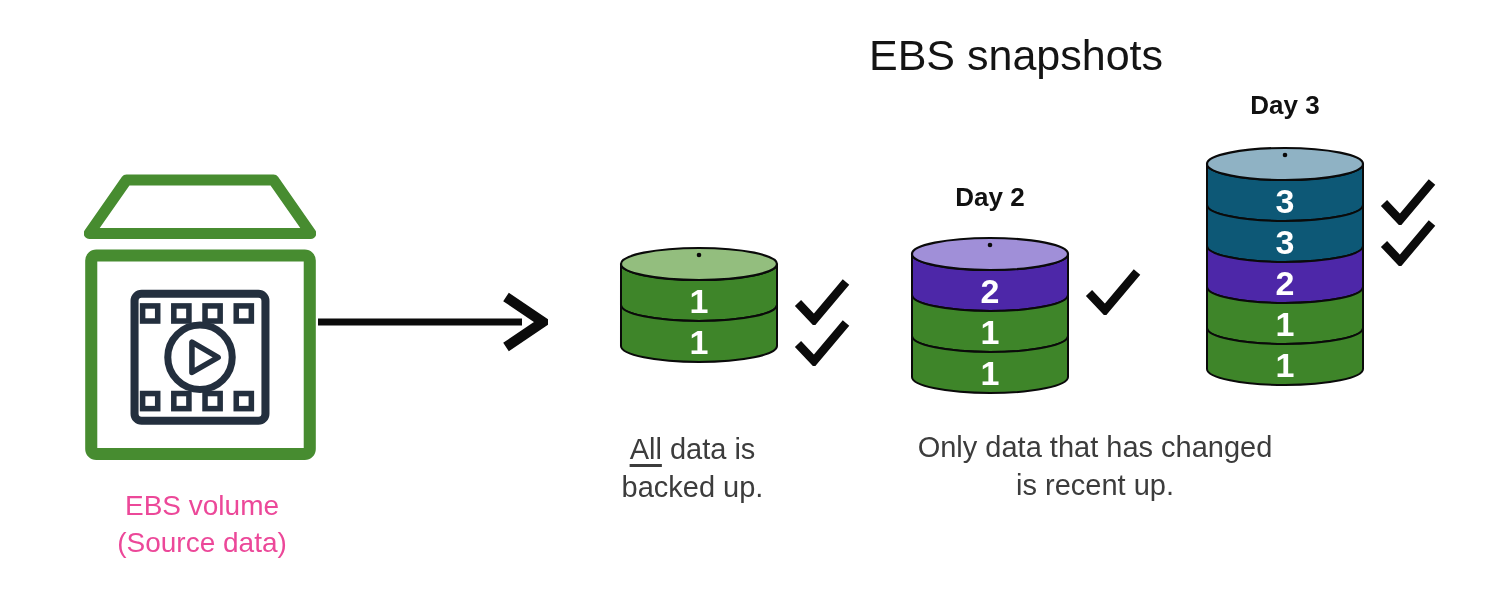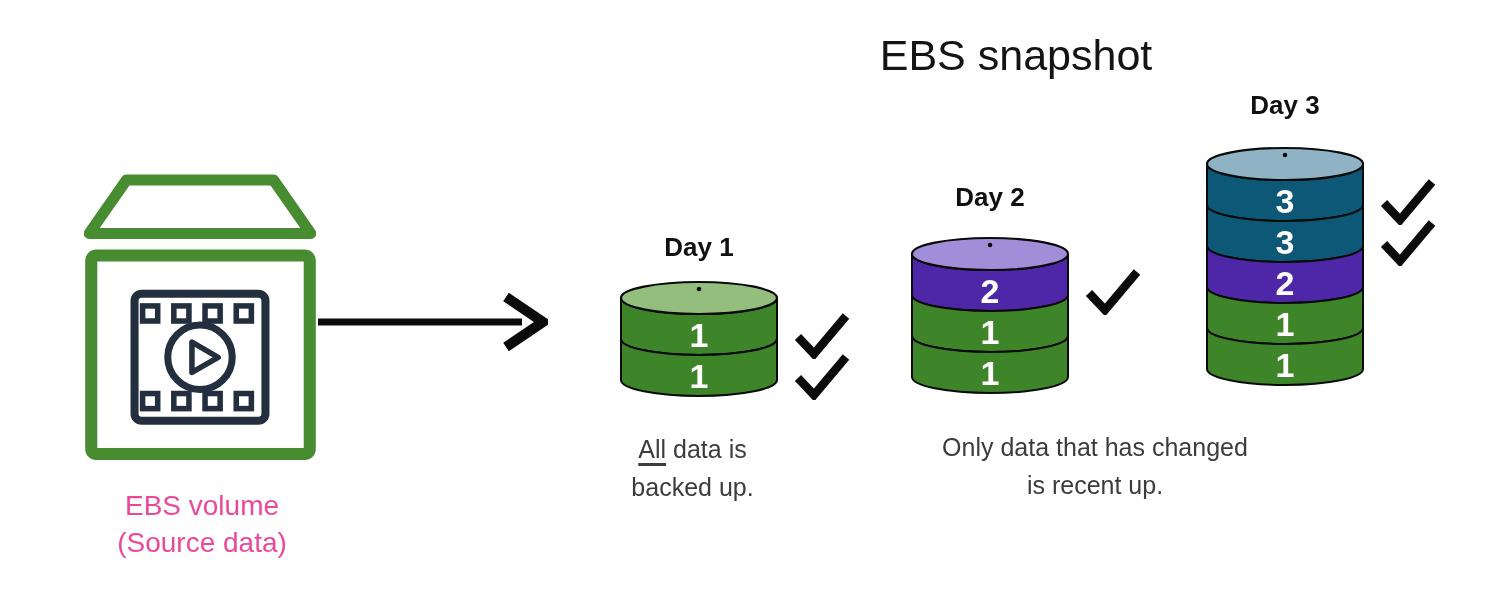--- a/index.html
+++ b/index.html
@@ -25,21 +25,21 @@
     text-align:center;font-size:26px;font-weight:700;color:#111111;line-height:34px;
   }
   .cyl-wrap{position:relative;margin-top:16px;}
   .stack-2 .cyl-wrap{margin-top:22px;}
   .stack-3 .cyl-wrap{margin-top:24px;}
   .cyl-wrap svg text{
     font-family:"Liberation Sans",sans-serif;font-weight:700;font-size:34px;fill:#ffffff;
   }
   .check{position:absolute;}
   .caption{
-    position:absolute;color:#3c3c3c;font-size:25px;line-height:38px;text-align:center;
+    position:absolute;color:#3c3c3c;font-size:29px;line-height:38px;text-align:center;
   }
   .caption-1{left:580px;top:430px;width:225px;}
   .caption-2{left:875px;top:428px;width:440px;}
   .u{
     text-decoration:underline;
     text-underline-offset:5px;
     text-decoration-thickness:2.5px;
   }
 </style>
 </head>
@@ -66,24 +66,23 @@
   <div class="volume-label">
     <div>EBS volume</div>
     <div>(Source data)</div>
   </div>
 
   <svg class="arrow-svg" width="232" height="68" viewBox="0 0 232 68">
     <line x1="2" y1="34" x2="206" y2="34" stroke-width="7" stroke="#0B0B0B"></line>
     <path d="M190 9 L227 34 L190 59" fill="none" stroke-width="10" stroke-linejoin="miter" stroke-linecap="butt" stroke="#0B0B0B"></path>
   </svg>
 
-  <div class="title">EBS snapshot</div>
+  <div class="title">EBS snapshots</div>
 
   <div class="stack stack-1">
-    <div class="day-label">Day 1</div>
     <div class="cyl-wrap"><svg width="160" height="118" viewBox="0 0 160 118">
           <path d="M 2 18 A 78 16 0 0 0 158 18 L 158 59 A 78 16 0 0 1 2 59 Z" fill="#3E8529" stroke="#0A0A0A" stroke-width="2"></path>
           <path d="M 2 59 A 78 16 0 0 0 158 59 L 158 100 A 78 16 0 0 1 2 100 Z" fill="#3E8529" stroke="#0A0A0A" stroke-width="2"></path>
           <ellipse cx="80" cy="18" rx="78" ry="16" fill="#93BE7E" stroke="#0A0A0A" stroke-width="2.2"></ellipse>
           <circle cx="80" cy="9" r="2.3" fill="#0A0A0A"></circle>
           <text x="80" y="66.5" text-anchor="middle">1</text>
           <text x="80" y="107.5" text-anchor="middle">1</text>
         </svg><svg class="check" style="left:174px;top:30.5px" width="58" height="48" viewBox="0 0 58 48">
           <path d="M5 26 L21 43 L53 5" fill="none" stroke="#0B0B0B" stroke-width="8.5" stroke-linecap="butt" stroke-linejoin="miter"></path>
         </svg><svg class="check" style="left:174px;top:71.5px" width="58" height="48" viewBox="0 0 58 48">

